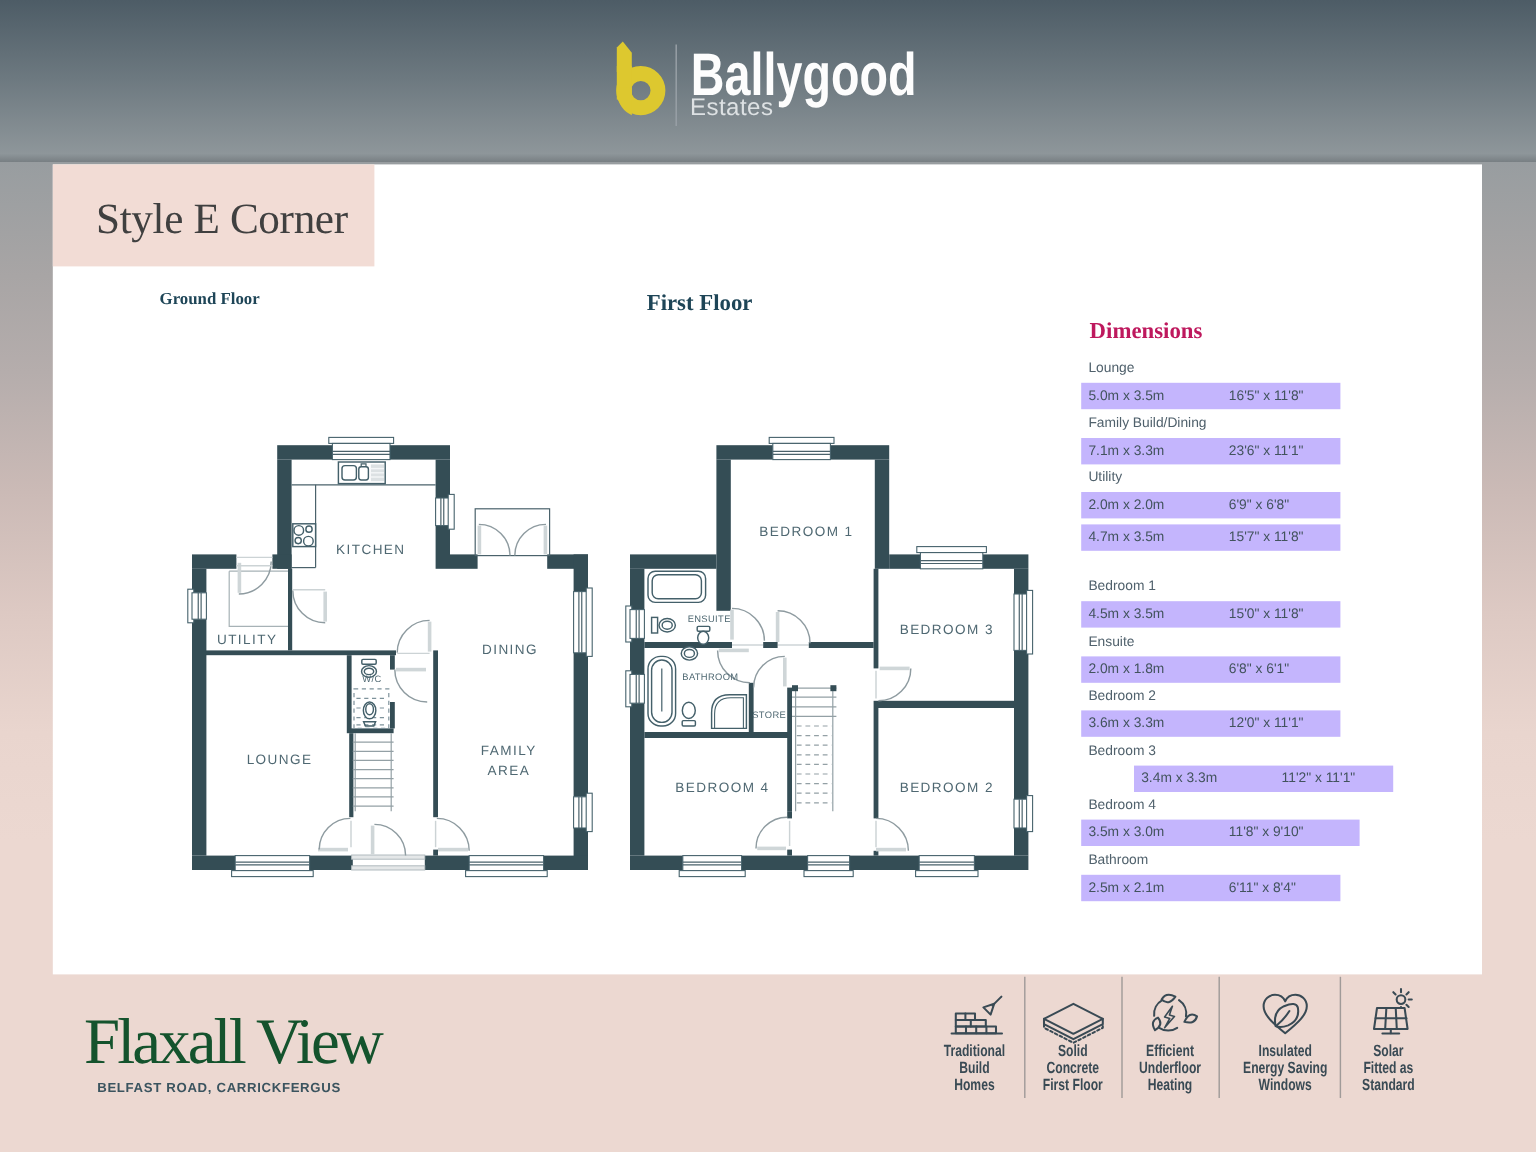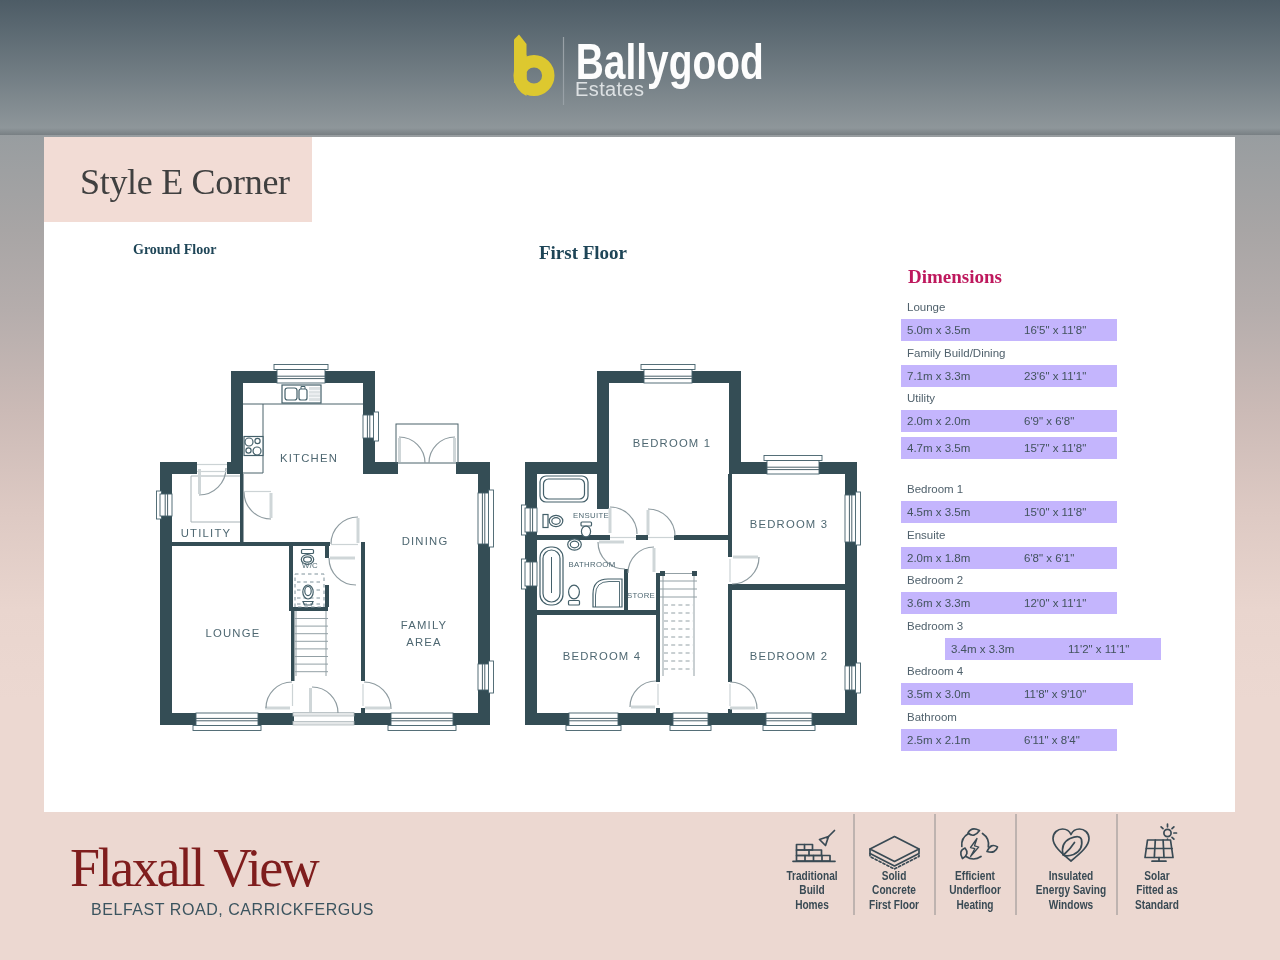--- a/index.html
+++ b/index.html
@@ -587,23 +587,23 @@
 
 <text class="lab" x="672" y="447" text-anchor="middle">BEDROOM 1</text>
 <text class="lab" x="789" y="528" text-anchor="middle">BEDROOM 3</text>
 <text class="lab" x="789" y="660" text-anchor="middle">BEDROOM 2</text>
 <text class="lab" x="602" y="660" text-anchor="middle">BEDROOM 4</text>
 <text class="lab2" x="591" y="518" text-anchor="middle">ENSUITE</text>
 <text class="lab2" x="592" y="567" text-anchor="middle">BATHROOM</text>
 <text class="lab2" x="641" y="598" text-anchor="middle" letter-spacing="0.3">STORE</text>
 </svg>
 
-<div class="abs" style="left:70px;top:837px;font-family:'Liberation Serif',serif;font-size:54px;letter-spacing:-2.4px;color:#7f1d1d;">Flaxall View</div>
-
-<div class="abs" style="left:91px;top:901px;font-size:16px;font-weight:normal;letter-spacing:0.55px;color:#3b545f;">BELFAST ROAD, CARRICKFERGUS</div>
+<div class="abs" style="left:70px;top:837px;font-family:'Liberation Serif',serif;font-size:54px;letter-spacing:-2.4px;color:#14532d;">Flaxall View</div>
+
+<div class="abs" style="left:81px;top:901px;font-size:11px;font-weight:bold;letter-spacing:0.55px;color:#3b545f;">BELFAST ROAD, CARRICKFERGUS</div>
 
 <svg id="features" class="abs" style="left:740px;top:800px" width="540" height="160" viewBox="0 0 540 160">
   <style>
     .ft{font-family:"Liberation Sans",sans-serif;font-size:13.5px;font-weight:bold;fill:#394a54;}
     .ic{stroke:#394a54;stroke-width:1.7;fill:none;stroke-linecap:round;stroke-linejoin:round;}
   </style>
 
   <line x1="114" y1="14" x2="114" y2="115" stroke="#a09b99" stroke-width="1.2"></line>
 
   <line x1="195" y1="14" x2="195" y2="115" stroke="#a09b99" stroke-width="1.2"></line>

